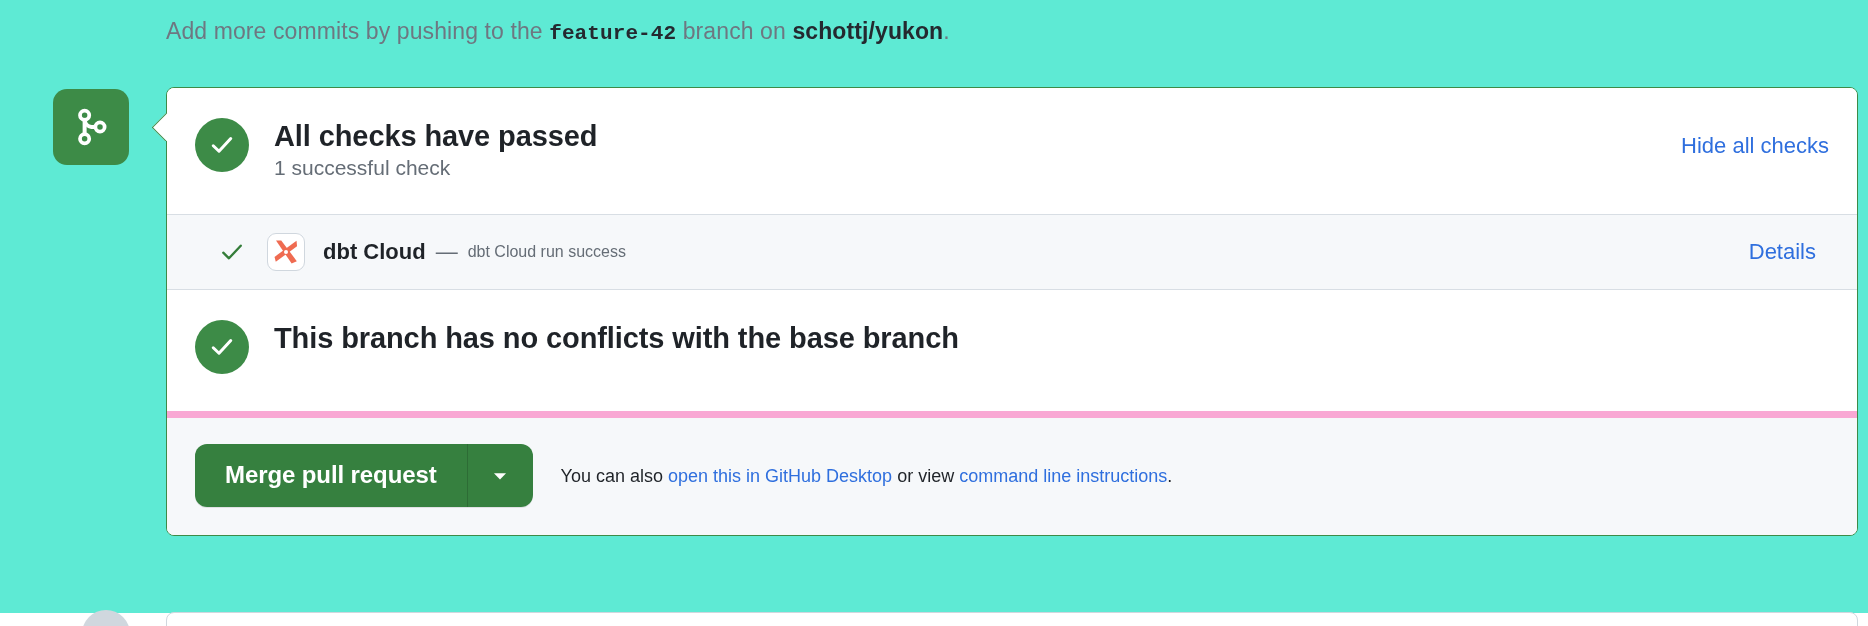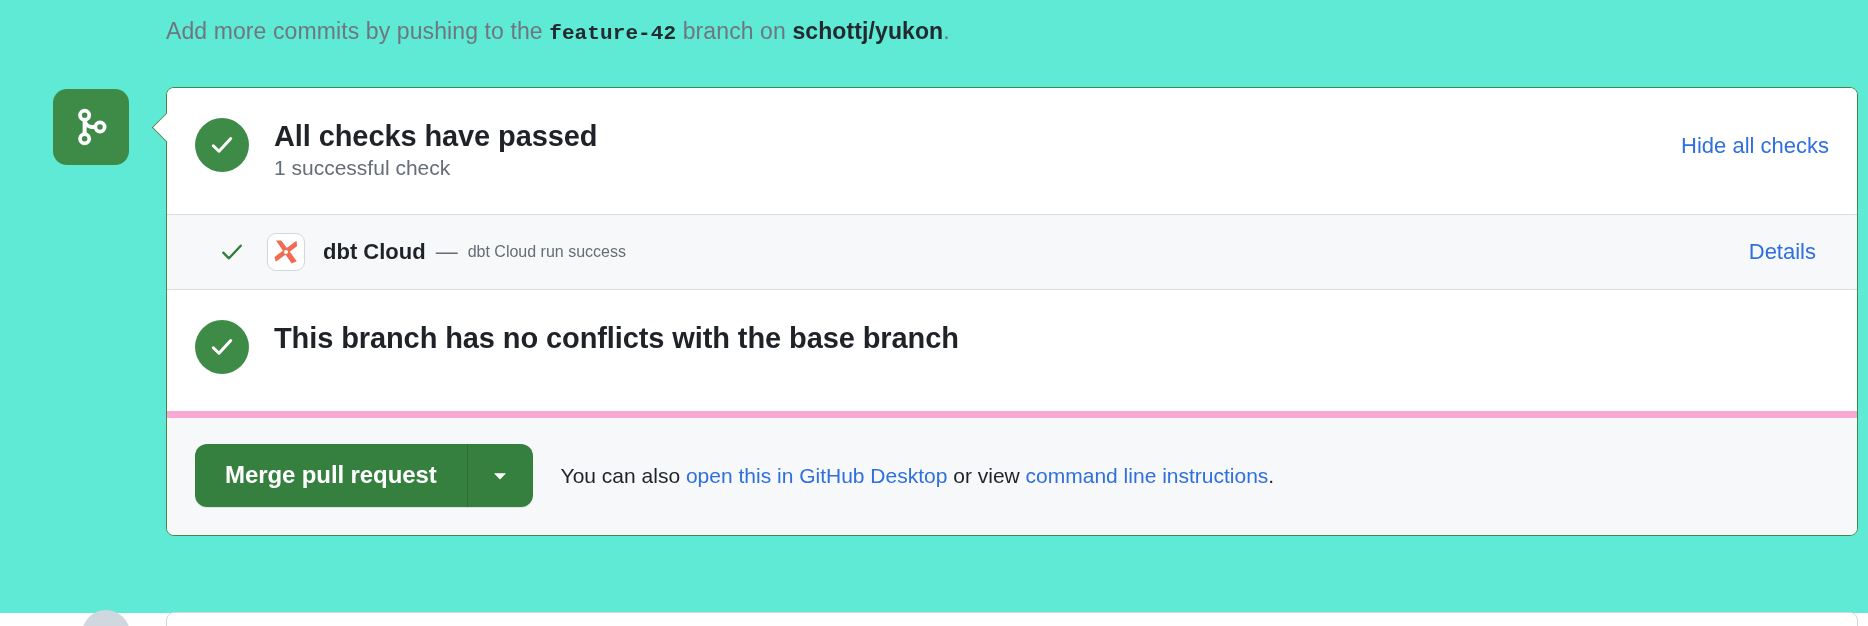--- a/index.html
+++ b/index.html
@@ -248,21 +248,21 @@
     width: 66px;
     cursor: pointer;
     display: flex;
     align-items: center;
     justify-content: center;
   }
   .merge-caret-btn svg { display: block; }
 
   .footer-text {
     margin-left: 28px;
-    font-size: 21px;
+    font-size: 18px;
     line-height: 30px;
     color: #1f2328;
     white-space: nowrap;
   }
   .footer-text a {
     color: #2f6fde;
     text-decoration: none;
     cursor: pointer;
   }
 

